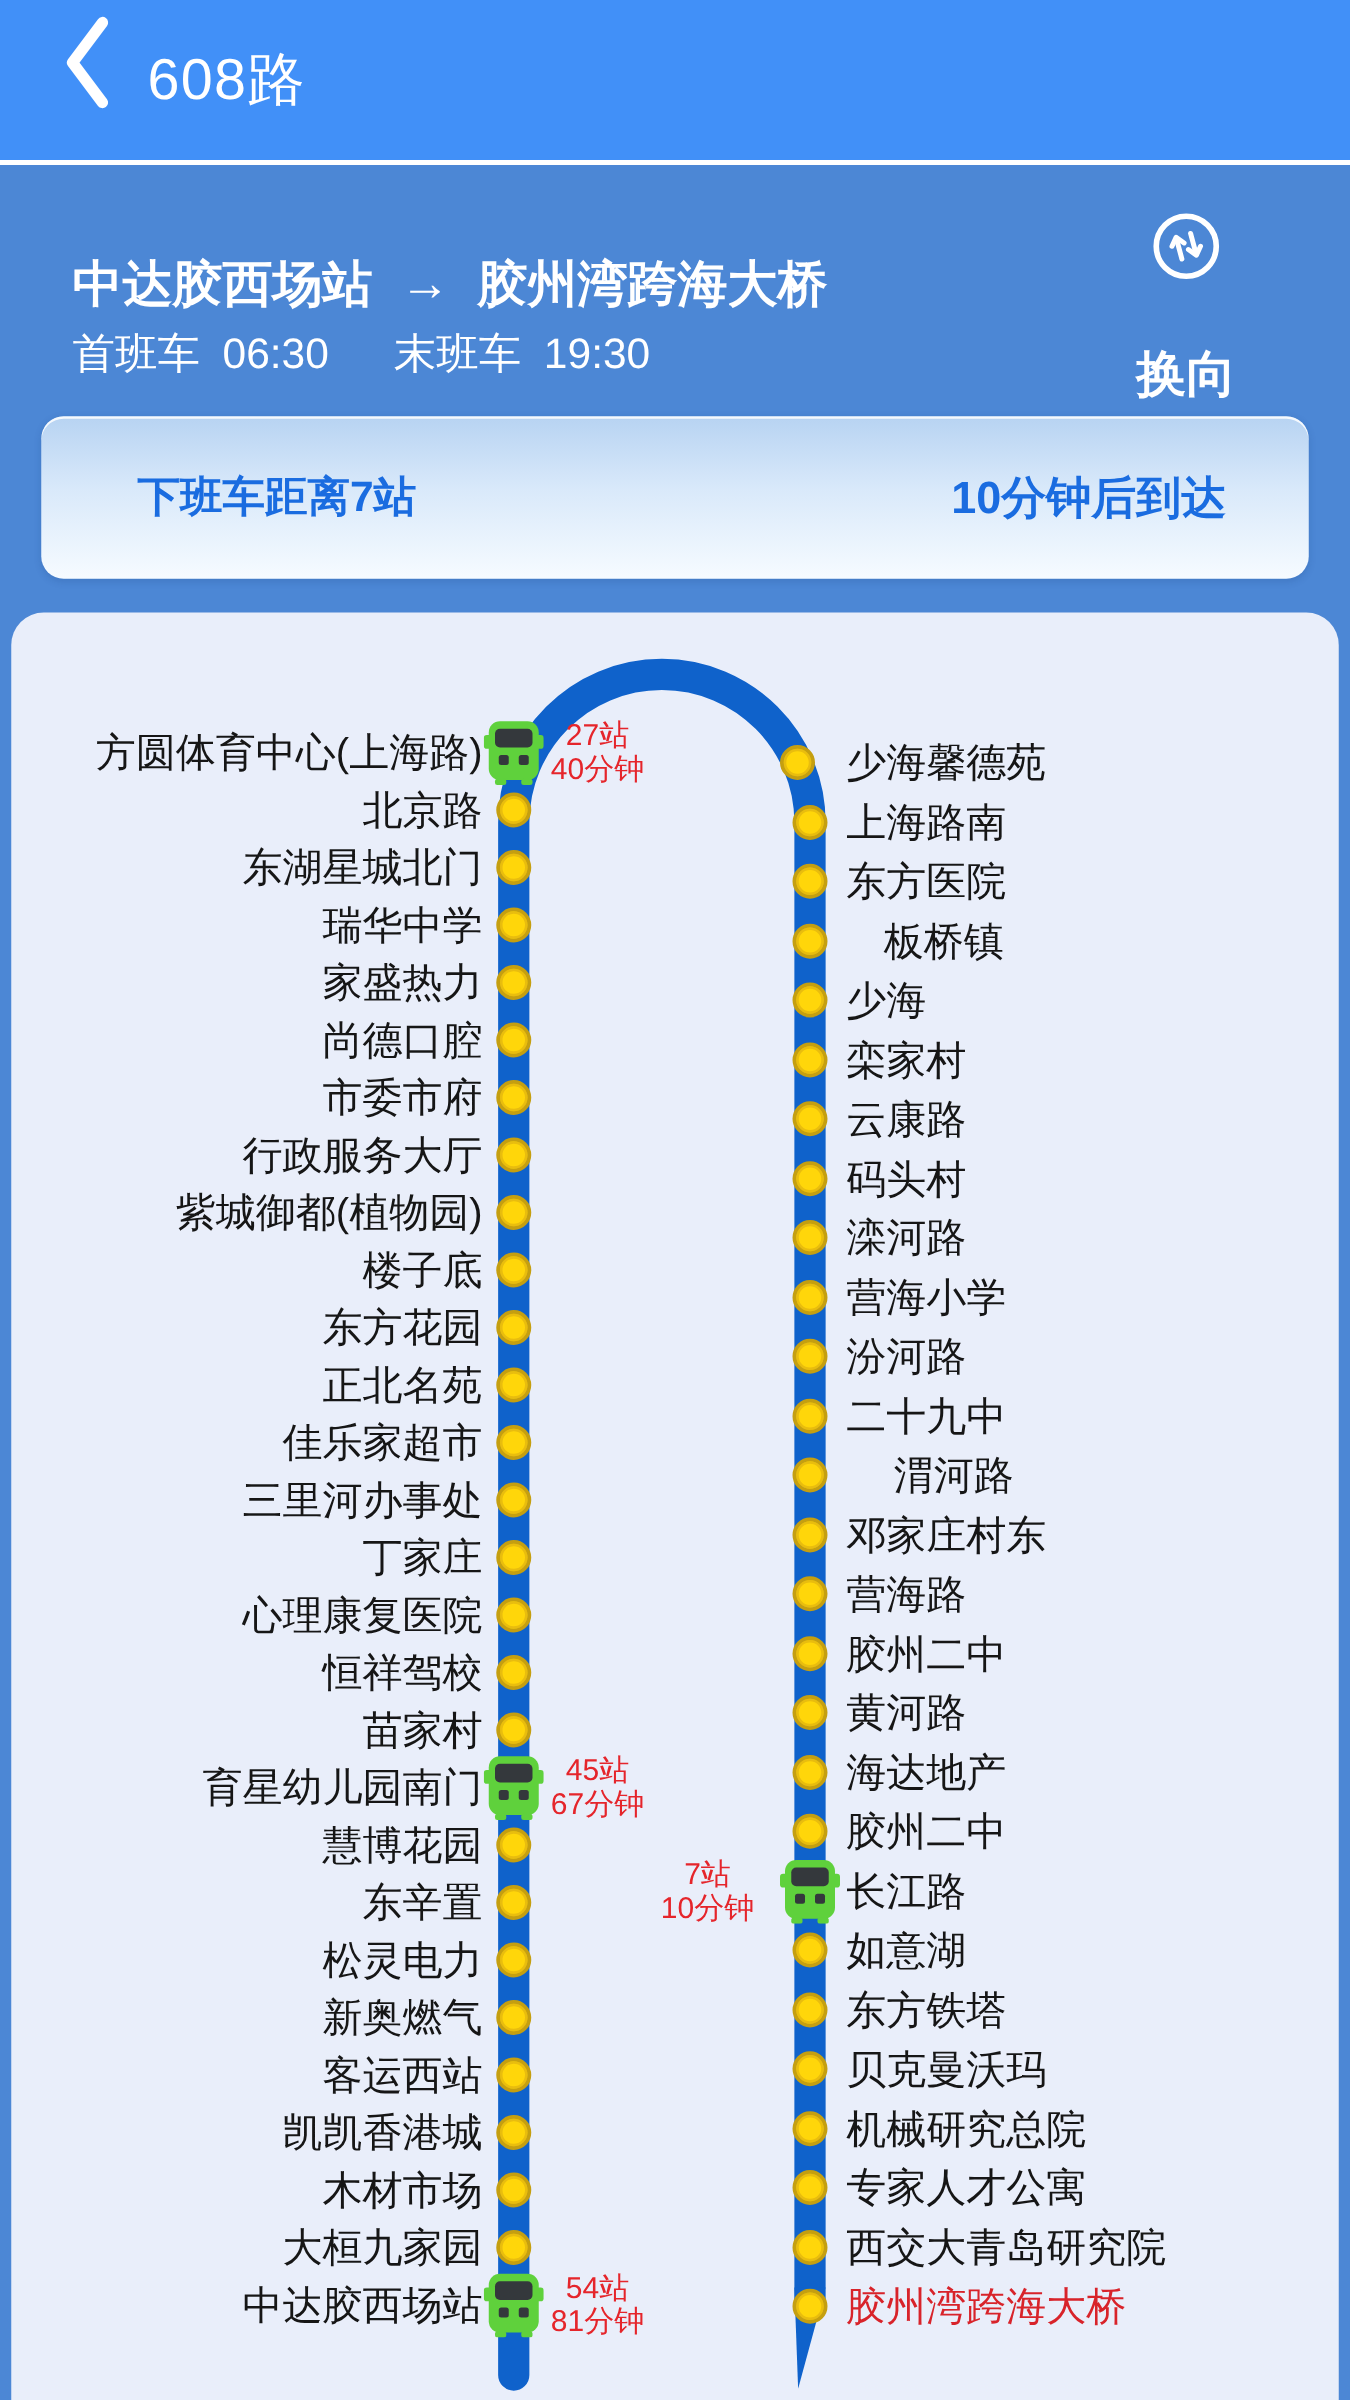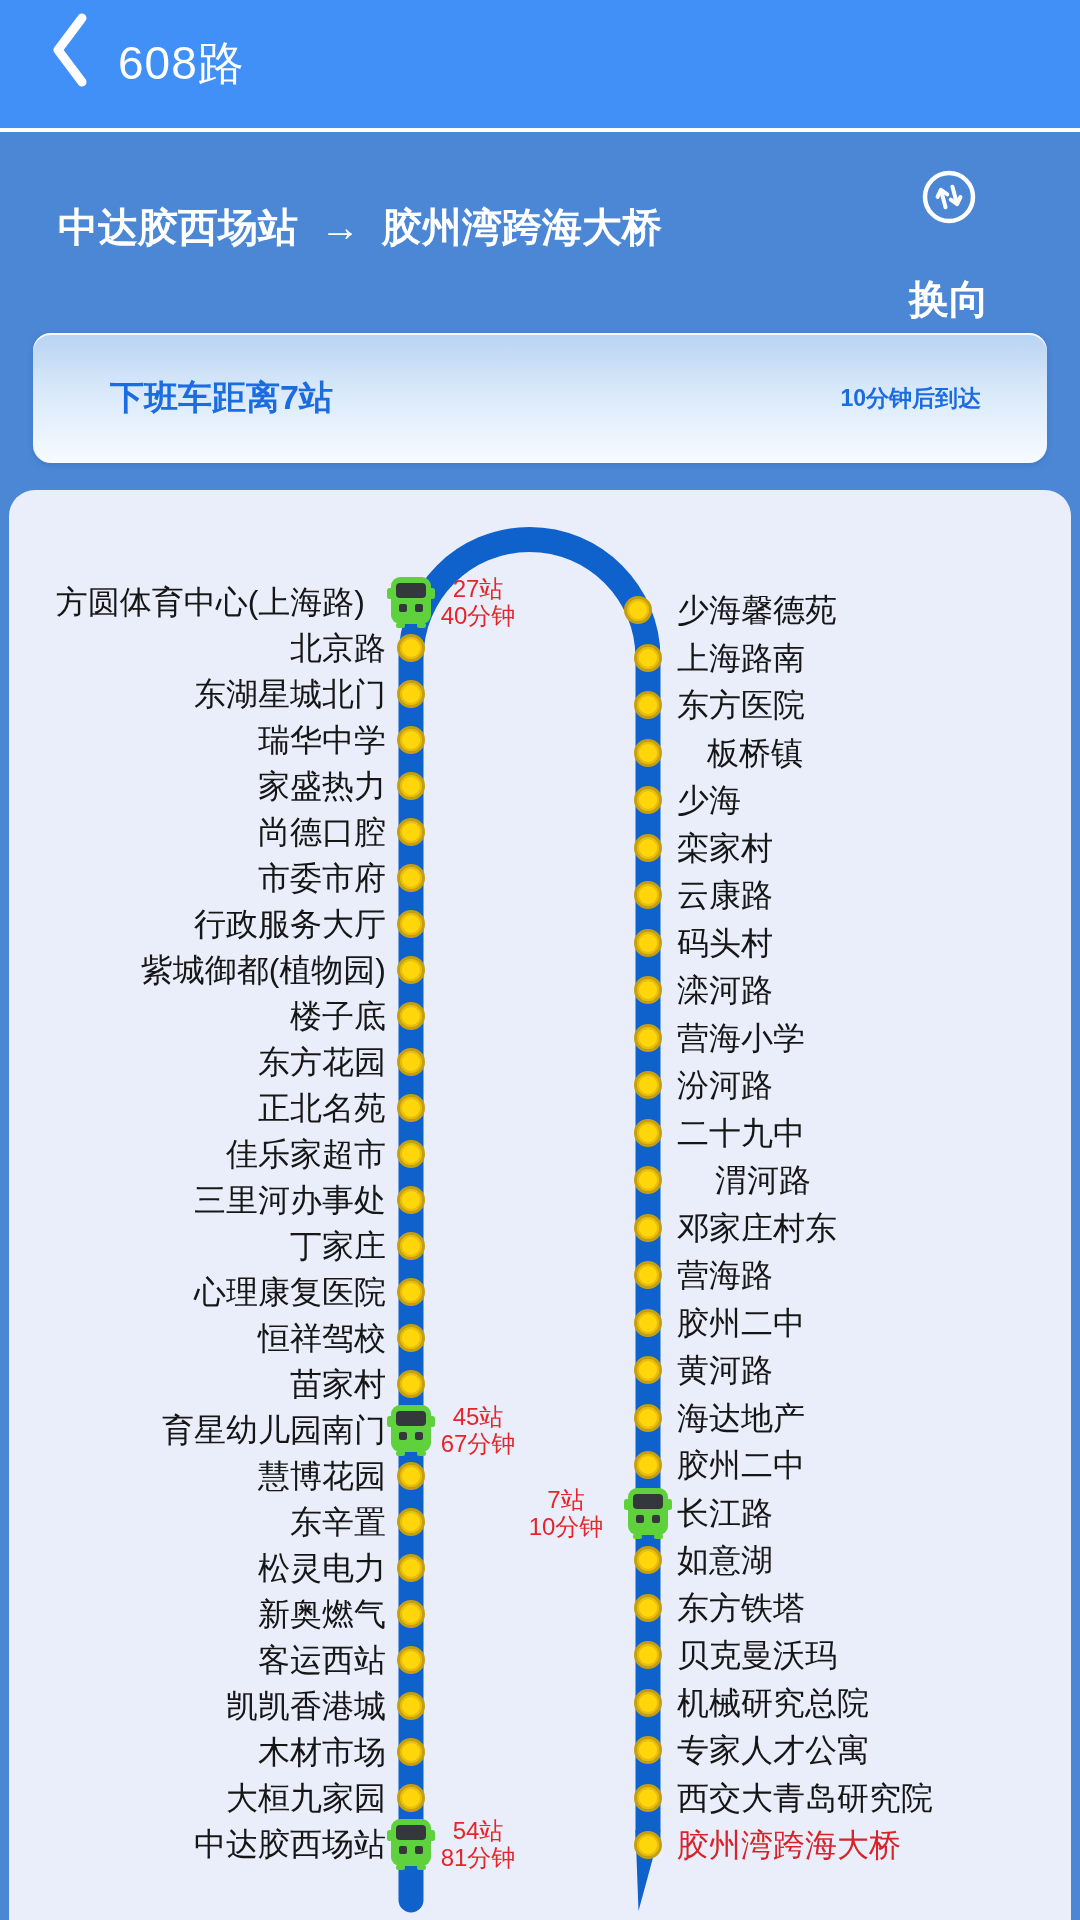--- a/index.html
+++ b/index.html
@@ -34,21 +34,21 @@
   .swap-btn{position:absolute;left:921px;top:37px;width:56px;height:56px;cursor:pointer;}
   .swap-label{position:absolute;left:949px;top:140px;transform:translateX(-50%);
     color:#fff;font-size:40px;font-weight:700;white-space:nowrap;cursor:pointer;}
   
   .banner{position:absolute;left:33px;top:333px;width:1014px;height:130px;border-radius:18px;
     background:linear-gradient(180deg,#b7d3f2 0%,#d9e9fa 45%,#f6fbff 100%);
     box-shadow:inset 0 2px 0 rgba(255,255,255,.85), 0 2px 6px rgba(20,60,120,.18);
     display:flex;align-items:center;justify-content:space-between;
     padding:0 66px 0 77px;box-sizing:border-box;}
   .banner-left{color:var(--banner-text);font-size:34px;font-weight:700;}
-  .banner-right{color:var(--banner-text);font-size:23px;font-weight:700;}
+  .banner-right{color:var(--banner-text);font-size:36px;font-weight:700;}
   
   .map-card{position:absolute;left:9px;top:490px;width:1062px;height:1430px;
     background:var(--card-bg);border-radius:26px 26px 0 0;overflow:hidden;}
   .map-svg{position:absolute;left:0;top:0;z-index:1;}
   .route-path{fill:none;stroke:var(--route-line);stroke-width:25px;stroke-linecap:round;}
   .route-tail{fill:var(--route-line);}
   .station-dot{position:absolute;width:22px;height:22px;border-radius:50%;
     background:var(--station-dot);border:3px solid var(--dot-border);
     box-shadow:inset 0 0 0 2px #e9bd0e;z-index:2;transform:translate(-50%,-50%);}
   .bus-marker{position:absolute;width:48px;height:52px;z-index:3;transform:translate(-50%,-50%);}
@@ -70,20 +70,29 @@
   <div class="hdr-title">608路</div>
 </div>
 <div class="hdr-divider"></div>
 
 <div class="subheader">
   <div class="route-row">
     <span>中达胶西场站</span>
     <span class="route-arrow">→</span>
     <span>胶州湾跨海大桥</span>
   </div>
+  <div class="times-row">
+    <span>首班车</span>
+    <span class="t-gap1"></span>
+    <span>06:30</span>
+    <span class="t-gap2"></span>
+    <span>末班车</span>
+    <span class="t-gap1"></span>
+    <span>19:30</span>
+  </div>
   <div class="swap-btn">
     <svg width="56" height="56" viewBox="0 0 56 56">
       <circle cx="28" cy="28" r="24" fill="none" stroke="#ffffff" stroke-width="4.5"></circle>
       <g transform="rotate(-15 28 28)" fill="none" stroke="#ffffff" stroke-width="4" stroke-linecap="round" stroke-linejoin="round">
         <line x1="22" y1="37" x2="22" y2="20"></line>
         <polyline points="17,25 22,19 27,25"></polyline>
         <line x1="34" y1="19" x2="34" y2="36"></line>
         <polyline points="29,31 34,37 39,31"></polyline>
       </g>
     </svg>
@@ -98,21 +107,21 @@
 
 <div class="map-card">
   <svg class="map-svg" width="1062" height="1430" viewBox="0 0 1062 1430">
     <path class="route-path" d="M 402 1410 L 402 168
              C 402 102.6, 455.1 49.5, 520.5 49.5
              C 585.9 49.5, 639 102.6, 639 168
              L 639 1350"></path>
     <path class="route-tail" d="M 626.5 1340 L 651.5 1340 L 629.5 1421 Z"></path>
   </svg>
   <div id="stations-layer">
-      <div class="station-row" style="top: 112px; right: 706px; text-align: right;">方圆体育中心(上海路)</div>
+      <div class="station-row" style="top: 112px; right: 685px; text-align: right;">方圆体育中心(上海路)</div>
       <div class="bus-marker" style="left: 402px; top: 112px;"><svg width="48" height="52" viewBox="0 0 48 52">
        <rect x="0" y="12" width="7" height="11" rx="2.5" fill="#5fd13c"></rect>
        <rect x="41" y="12" width="7" height="11" rx="2.5" fill="#5fd13c"></rect>
        <rect x="4" y="1" width="40" height="47" rx="9" fill="#5fd13c"></rect>
        <rect x="9" y="7" width="30" height="15" rx="4" fill="#34383c"></rect>
        <rect x="12" y="28" width="8" height="8" rx="2" fill="#34383c"></rect>
        <rect x="28" y="28" width="8" height="8" rx="2" fill="#34383c"></rect>
        <rect x="9" y="47" width="9" height="5" rx="2" fill="#5fd13c"></rect>
        <rect x="30" y="47" width="9" height="5" rx="2" fill="#5fd13c"></rect>
      </svg></div>

